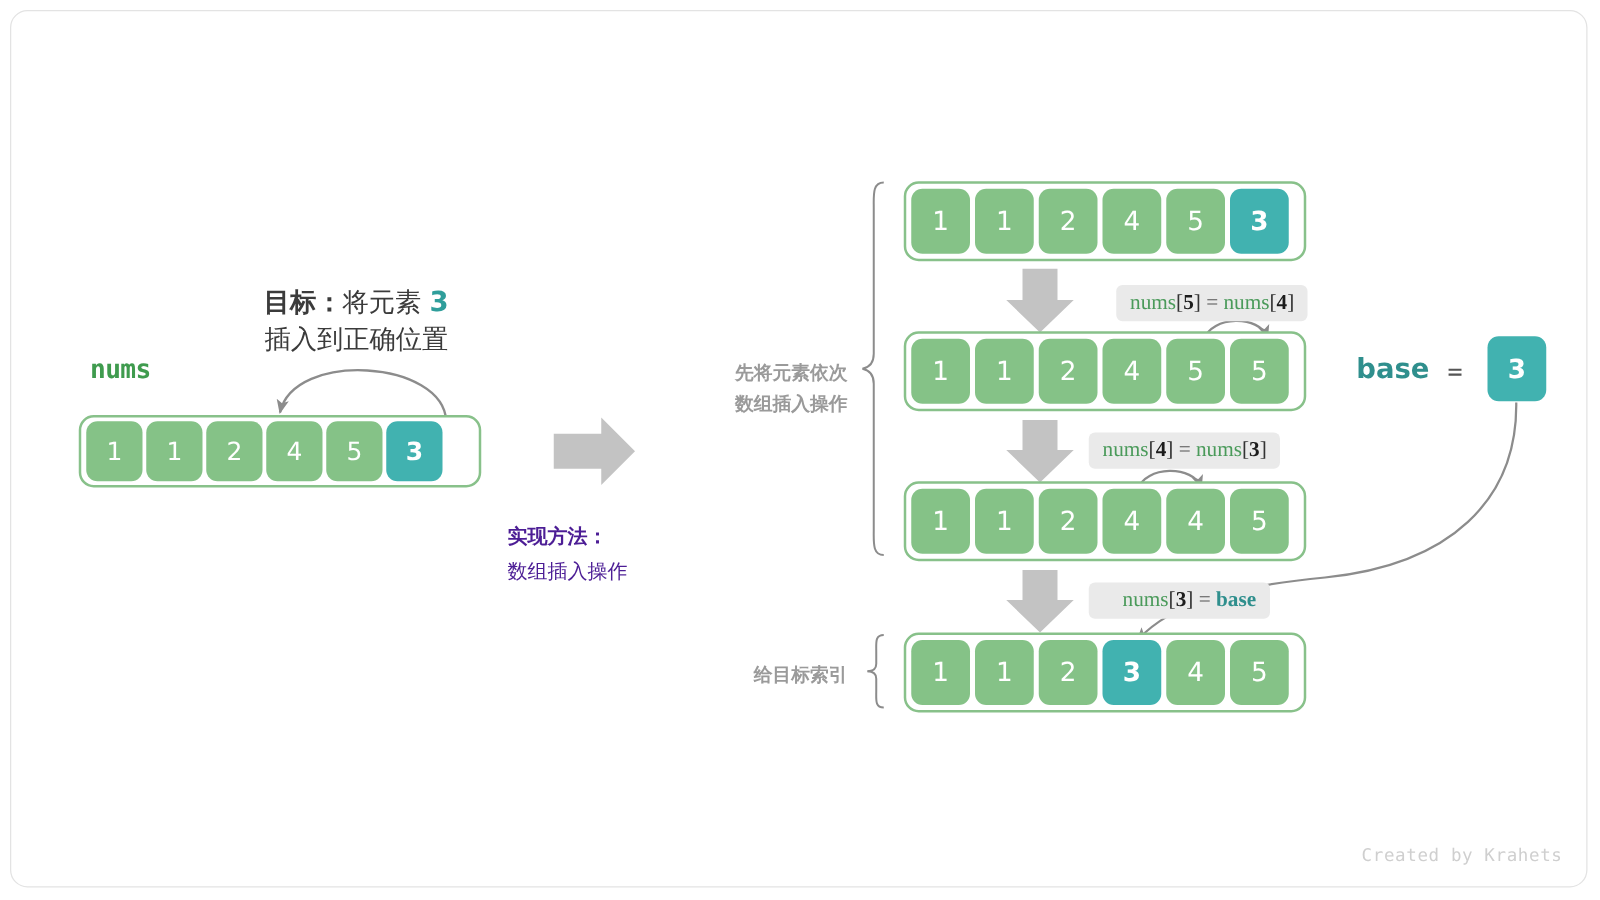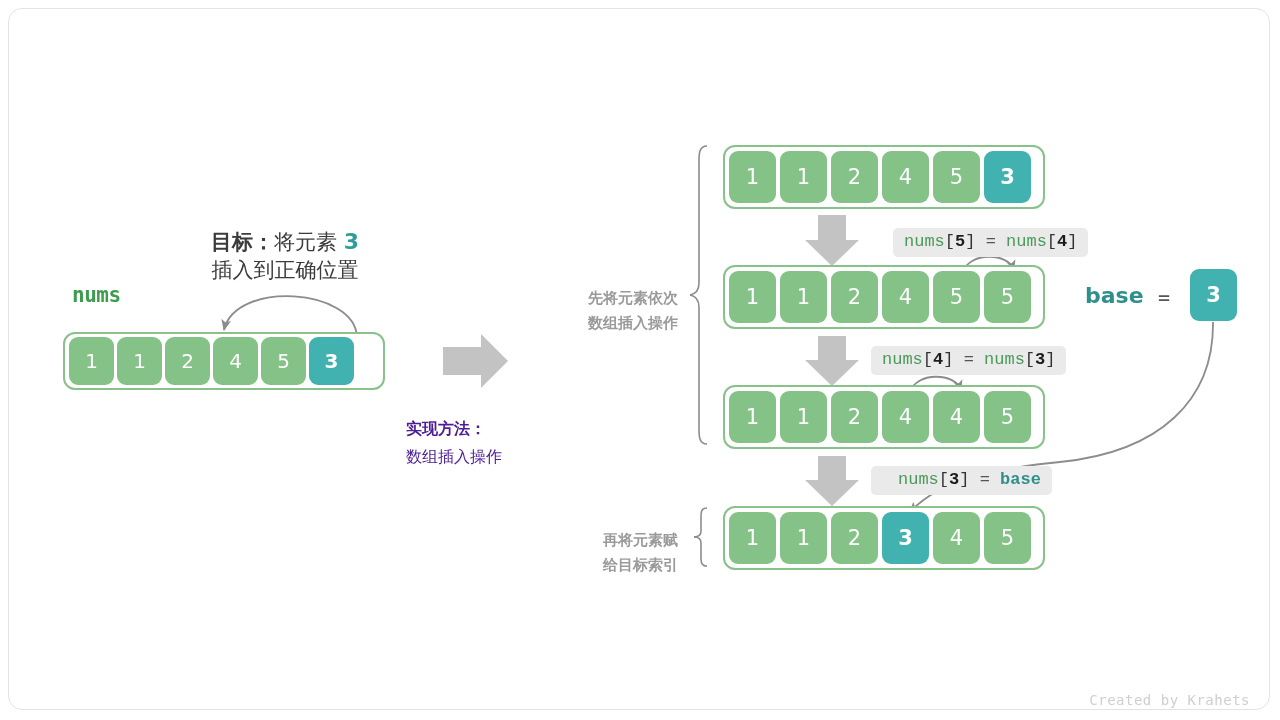--- a/index.html
+++ b/index.html
@@ -109,21 +109,21 @@
     line-height: 25px;
     margin-top: 18px;
   }
 
   
   .code {
     position: absolute;
     background: #eaeaea;
     border-radius: 5px;
     padding: 4px 11px 5px 11px;
-    font-family: Liberation Mono, monospace;
+    font-family: Liberation Serif, serif;
     font-size: 17px;
     color: #4a9a5a;
     white-space: nowrap;
     line-height: 20px;
   }
   .code .br { color: #333333; }
   .code .idx { color: #1c1c1c; font-weight: 700; }
   .code .eq { color: #555555; }
   .code .base { color: #2f8f8d; font-weight: 700; }
 
@@ -148,21 +148,21 @@
     background: #41b2b0;
     color: #fff;
     display: flex; align-items: center; justify-content: center;
     font-family: "DejaVu Sans", sans-serif;
     font-size: 21px; font-weight: 700;
   }
 
   .credit {
     position: absolute;
     right: 30px;
-    bottom: 12px;
+    bottom: 27px;
     font-family: "DejaVu Sans Mono", monospace;
     font-size: 14px;
     color: #cfcfcf;
     letter-spacing: 0.5px;
   }
 </style>
 </head>
 <body>
 
 <div id="canvas">
@@ -237,21 +237,20 @@
     <div class="b">实现方法：</div>
     <div>数组插入操作</div>
   </div>
 
   <div class="txt side-note" style="left:520px; top:268px; width:158px;">
     <div>先将元素依次</div>
     <div>数组插入操作</div>
   </div>
 
   <div class="txt side-note" style="left:520px; top:510px; width:158px;">
-    <div>再将元素赋</div>
     <div>给目标索引</div>
   </div>
 
   <div class="array big" style="left:723px; top:145px; width:322px;">
     <div class="cell">1</div>
     <div class="cell">1</div>
     <div class="cell">2</div>
     <div class="cell">4</div>
     <div class="cell">5</div>
     <div class="cell teal">3</div>

